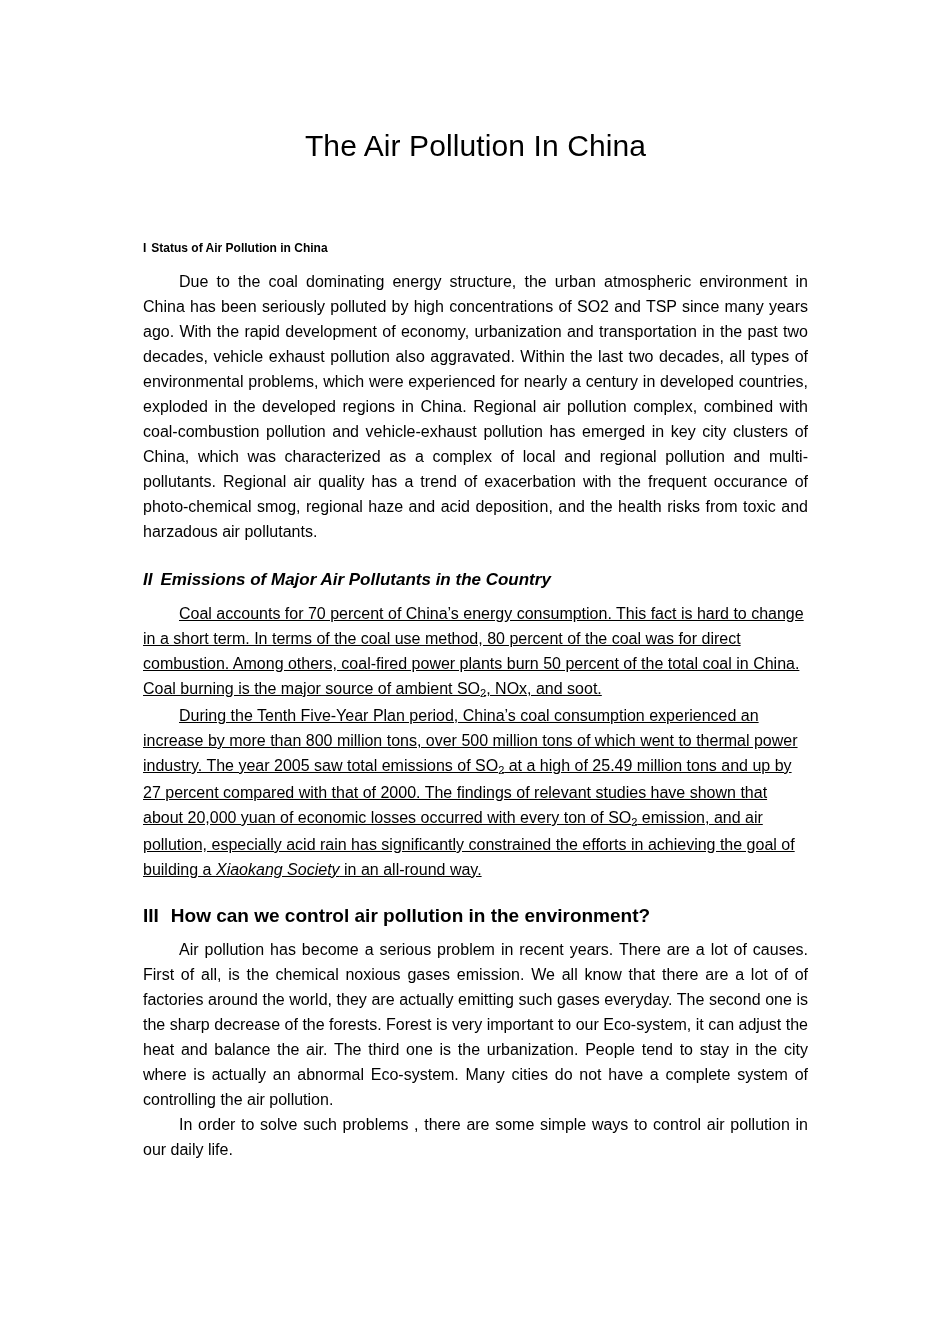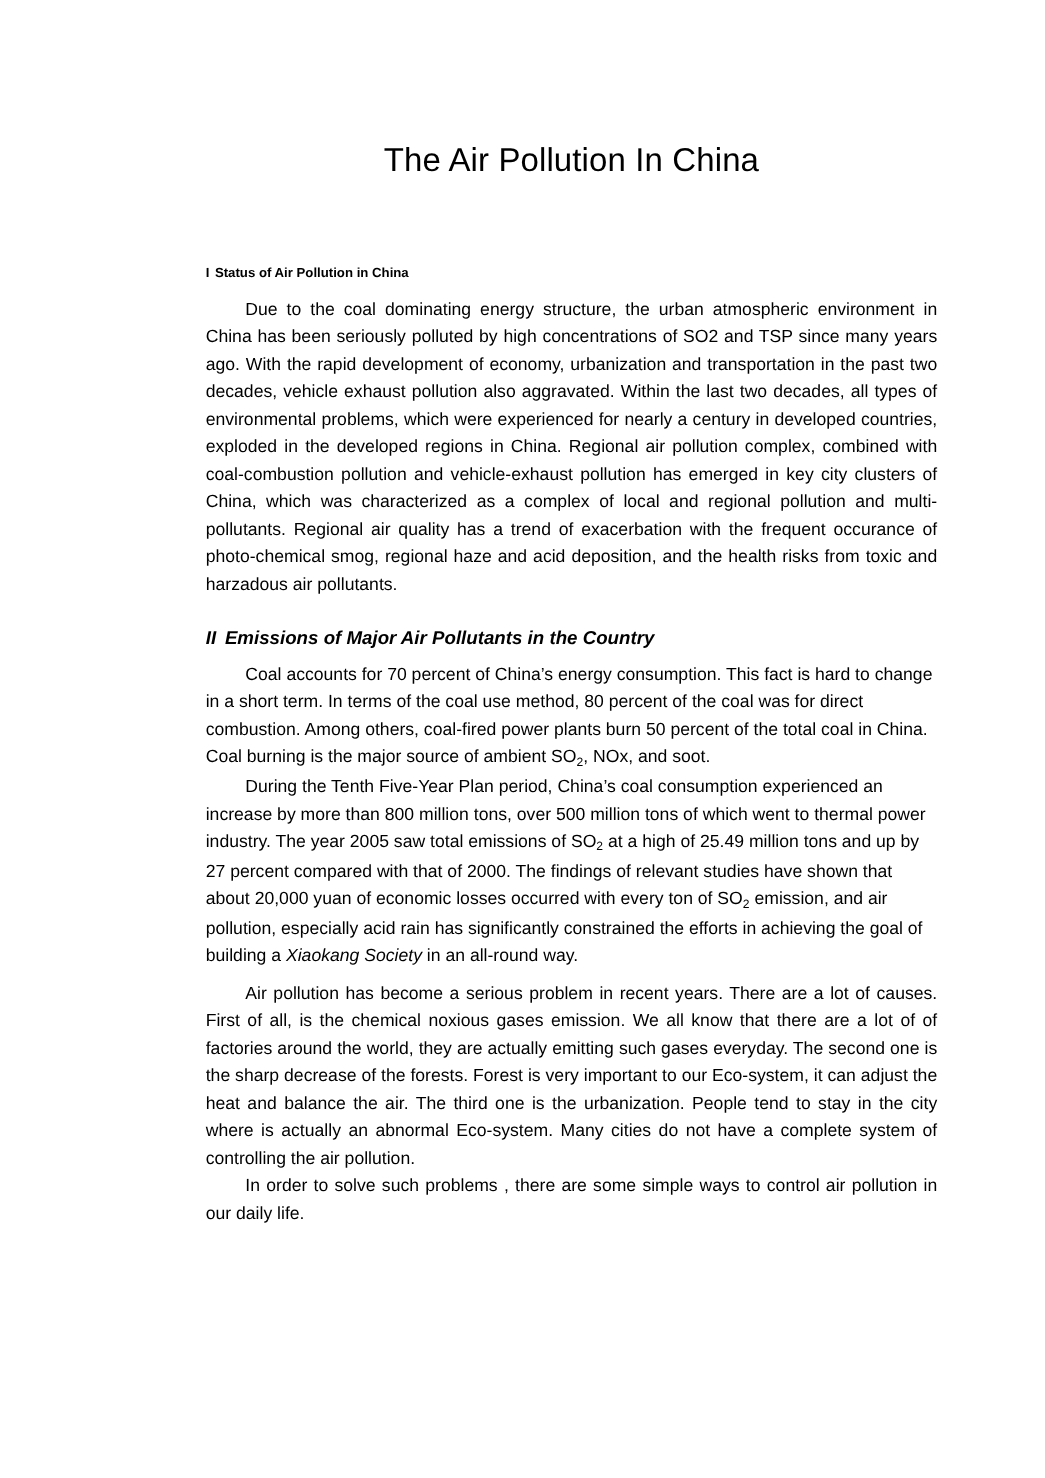--- a/index.html
+++ b/index.html
@@ -19,21 +19,20 @@
     width: 950px;
     height: 1344px;
     background: #ffffff;
     box-sizing: border-box;
   }
   .content {
     position: absolute;
     left: 143px;
     top: 0;
     width: 665px;
-    margin-left: 44px;
   }
 
   
   .doc-title {
     text-align: center;
     font-size: 30px;
     font-weight: 400;
     line-height: 36px;
     margin: 0;
     padding-top: 128px;
@@ -67,20 +66,21 @@
     padding: 0;
     text-indent: 36px;
     hyphens: none;
   }
   .para.justified {
     text-align: justify;
     text-justify: inter-word;
   }
   .para.leftal {
     text-align: left;
+    text-decoration: underline;
   }
   .first-para { padding-top: 9px; }
   .follow-para { padding-top: 0; }
 
   sub {
     font-size: 11px;
     vertical-align: baseline;
     position: relative;
     top: 3px;
   }
@@ -93,18 +93,19 @@
   <div class="content">
 
     <h1 class="doc-title">The Air Pollution In China</h1>
 
     <div id="sections-root">
         <h2 class="heading h-1"><span class="numeral">I</span><span>Status of Air Pollution in China</span></h2>
         <p class="para justified first-para"><span>Due to the coal dominating energy structure, the urban atmospheric environment in China has been seriously polluted by high concentrations of SO2 and TSP since many years ago. With the rapid development of economy, urbanization and transportation in the past two decades, vehicle exhaust pollution also aggravated. Within the last two decades, all types of environmental problems, which were experienced for nearly a century in developed countries, exploded in the developed regions in China. Regional air pollution complex, combined with coal-combustion pollution and vehicle-exhaust pollution has emerged in key city clusters of China, which was characterized as a complex of local and regional pollution and multi-pollutants. Regional air quality has a trend of exacerbation with the frequent occurance of photo-chemical smog, regional haze and acid deposition, and the health risks from toxic and harzadous air pollutants.</span></p>
         <h2 class="heading h-2"><span class="numeral">II</span><span>Emissions of Major Air Pollutants in the Country</span></h2>
         <p class="para leftal first-para"><span>Coal accounts for 70 percent of China’s energy consumption. This fact is hard to change in a short term. In terms of the coal use method, 80 percent of the coal was for direct combustion. Among others, coal-fired power plants burn 50 percent of the total coal in China. Coal burning is the major source of ambient SO</span><sub>2</sub><span>, NOx, and soot.</span></p>
         <p class="para leftal follow-para"><span>During the Tenth Five-Year Plan period, China’s coal consumption experienced an increase by more than 800 million tons, over 500 million tons of which went to thermal power industry. The year 2005 saw total emissions of SO</span><sub>2</sub><span> at a high of 25.49 million tons and up by 27 percent compared with that of 2000. The findings of relevant studies have shown that about 20,000 yuan of economic losses occurred with every ton of SO</span><sub>2</sub><span> emission, and air pollution, especially acid rain has significantly constrained the efforts in achieving the goal of building a </span><em class="ital">Xiaokang Society</em><span> in an all-round way.</span></p>
+        <h2 class="heading h-3"><span class="numeral">III</span><span>How can we control air pollution in the environment?</span></h2>
         <p class="para justified first-para"><span>Air pollution has become a serious problem in recent years. There are a lot of causes. First of all, is the chemical noxious gases emission. We all know that there are a lot of of factories around the world, they are actually emitting such gases everyday. The second one is the sharp decrease of the forests. Forest is very important to our Eco-system, it can adjust the heat and balance the air. The third one is the urbanization. People tend to stay in the city where is actually an abnormal Eco-system. Many cities do not have a complete system of controlling the air pollution.</span></p>
         <p class="para justified follow-para"><span>In order to solve such problems , there are some simple ways to control air pollution in our daily life.</span></p>
       </div>
 
   </div>
 </div>
 
 </body></html>

